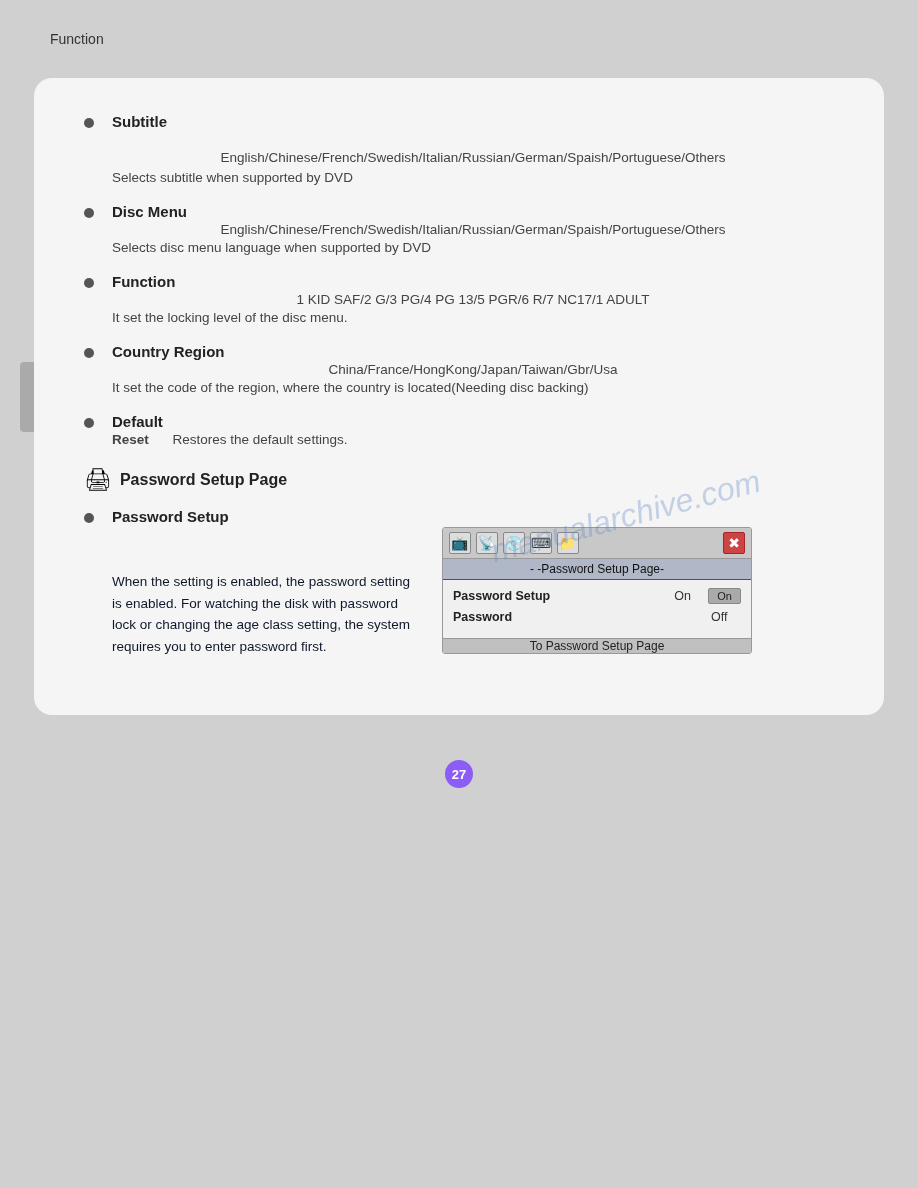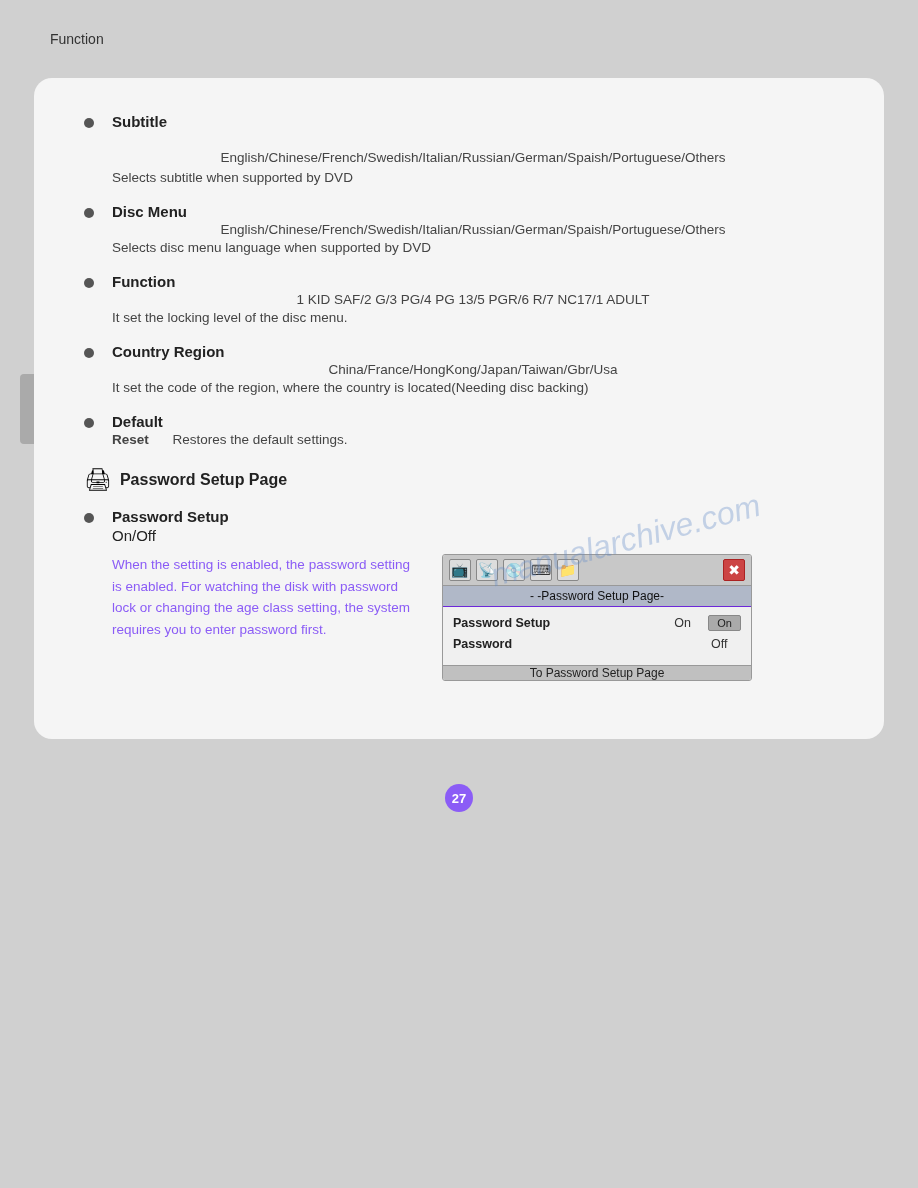--- a/index.html
+++ b/index.html
@@ -95,22 +95,23 @@
       display: flex;
       gap: 30px;
       align-items: flex-start;
     }
     .password-text-area {
       flex: 1;
       max-width: 300px;
     }
     .password-desc {
       font-size: 13.5px;
-      color: #8b5cf6;
+      color: #0f172a;
       line-height: 1.6;
+      margin-top: 44px;
     }
     .password-ui-box {
       flex: 1;
       max-width: 310px;
       border: 1px solid #999;
       background: #e8e8e8;
       border-radius: 3px;
       overflow: hidden;
     }
     .ui-toolbar {
@@ -277,21 +278,20 @@
   <div class="password-section">
     <div class="password-section-header">
       <span class="password-icon">🖨</span>
       <span class="password-section-title">Password  Setup  Page</span>
     </div>
 
     <div class="bullet-item">
       <div class="bullet-dot"></div>
       <div class="bullet-content">
         <div class="item-title">Password  Setup</div>
-        <div class="item-title" style="font-weight:normal; margin-bottom:10px;">On/Off</div>
 
         <div class="password-content">
           <div class="password-text-area">
             <p class="password-desc">When the setting is enabled, the password setting is enabled. For watching the disk with password lock or changing the age class setting, the system requires you to enter password first.</p>
           </div>
 
           <div class="password-ui-box">
             <div class="ui-toolbar">
               <div class="ui-toolbar-icon">📺</div>
               <div class="ui-toolbar-icon">📡</div>

